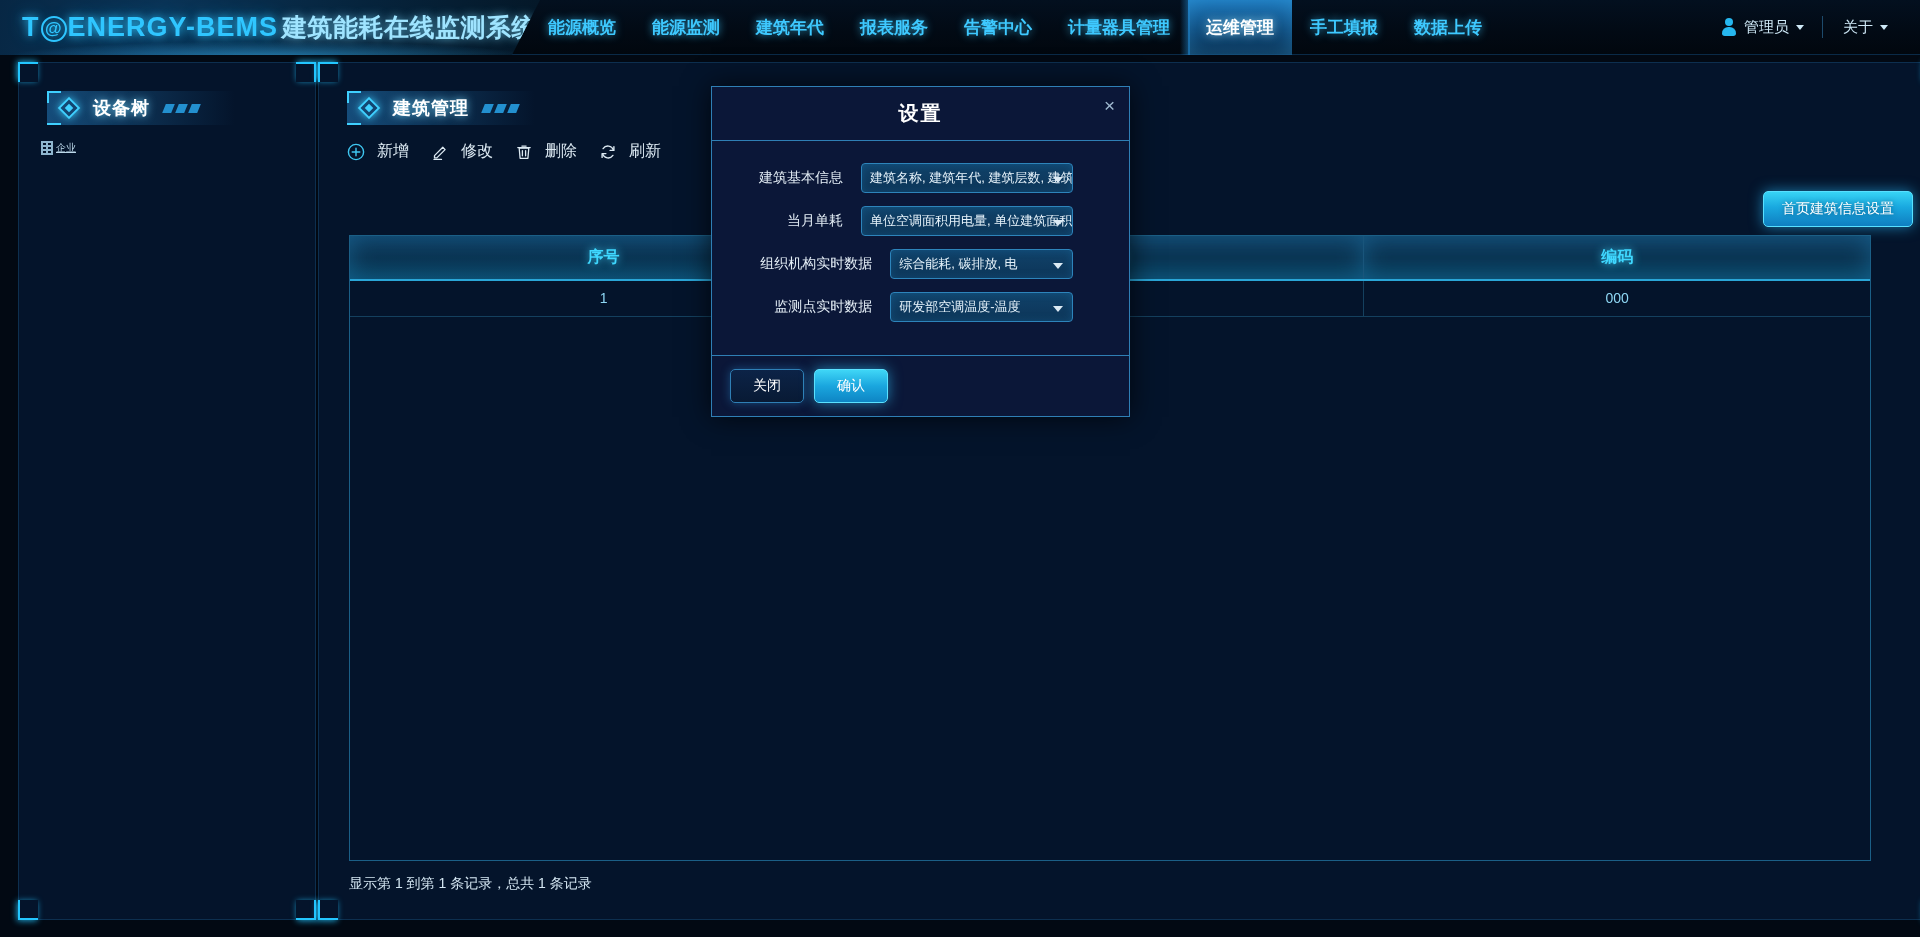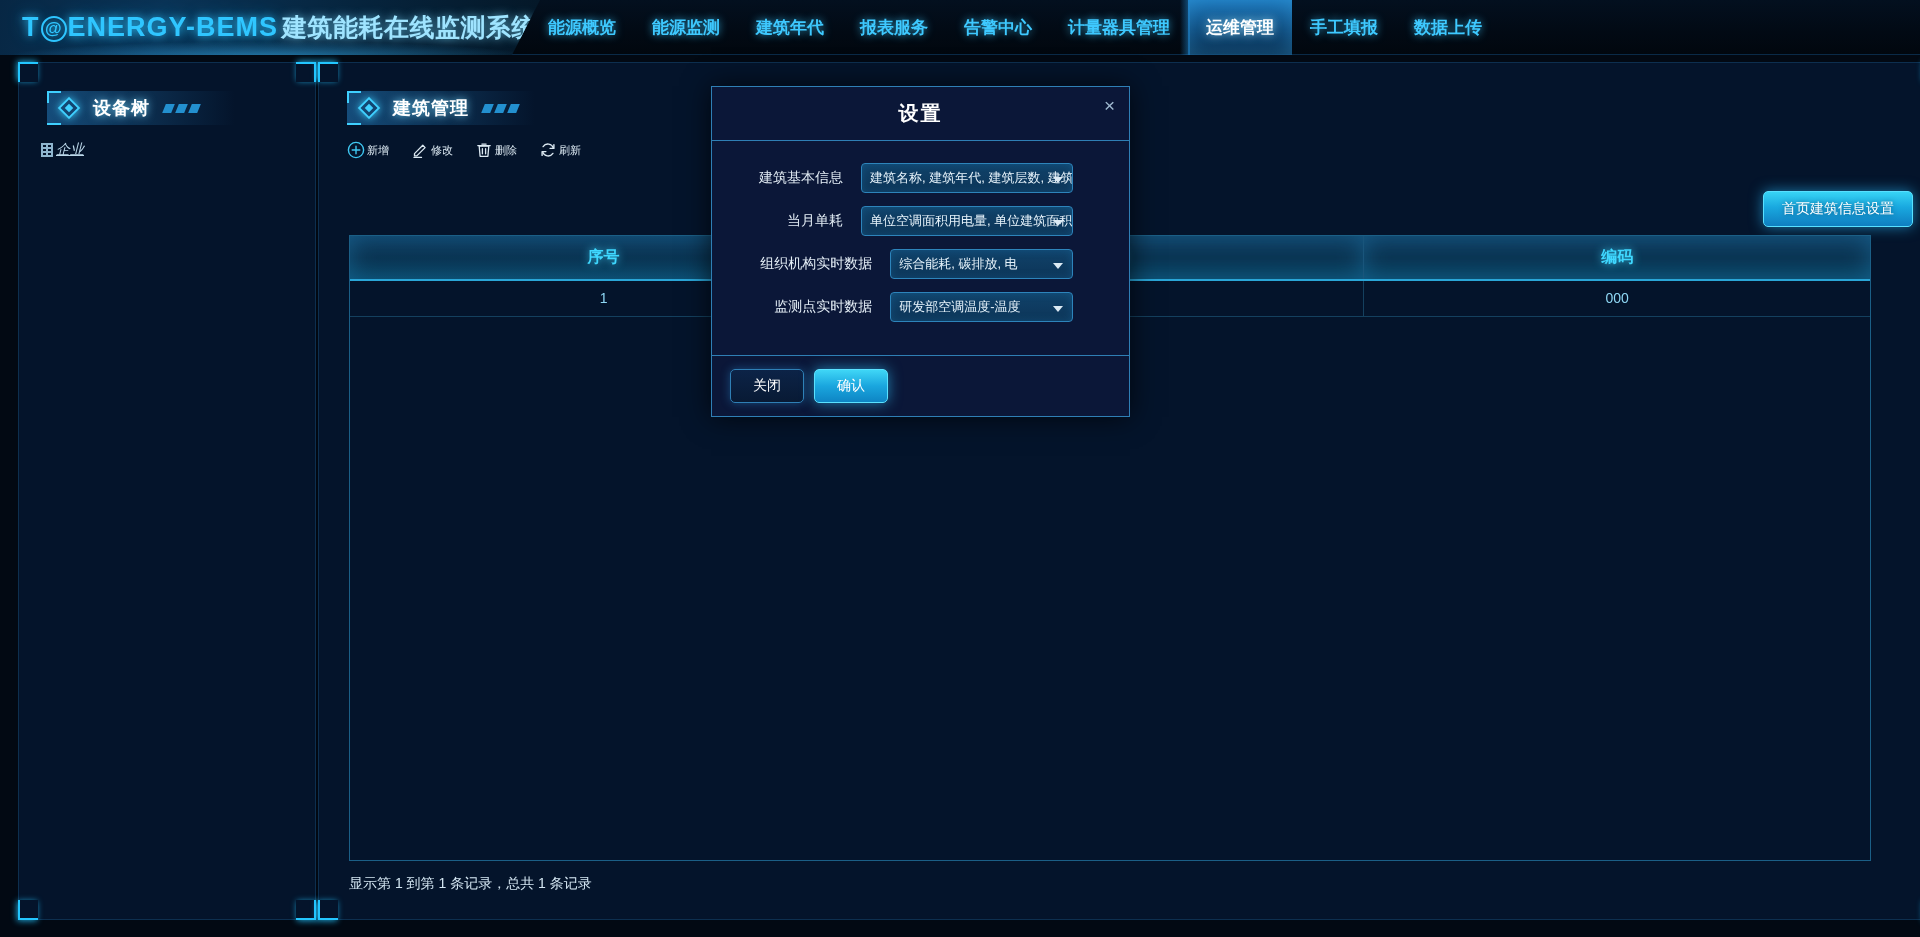--- a/index.html
+++ b/index.html
@@ -111,28 +111,28 @@
   .ptitle-text {
     position:relative; z-index:2; margin-left: 16px; color:#ffffff;
     font-size: 18px; font-weight: bold; letter-spacing:1px;
     text-shadow: 0 0 9px rgba(120,220,255,.9);
   }
   .ptitle-slashes{ position:relative; z-index:2; margin-left: 14px; display:flex; gap:4px; }
   .ptitle-slashes i{ display:block; width:9px; height:9px; background:#2390cf; transform: skewX(-22deg); }
 
   
   .tree { margin: 16px 0 0 22px; }
-  .tree-node { display:flex; align-items:center; gap:3px; color:#bcd8ea; font-size:14px; cursor:pointer;font-style:italic; }
+  .tree-node { display:flex; align-items:center; gap:3px; color:#bcd8ea; font-size:10px; cursor:pointer; }
   .bld-ico { width:12px;height:14px;background:#8fb6cf;position:relative;display:inline-block;}
   .bld-ico::after{content:"";position:absolute;left:2px;top:2px;width:3px;height:2px;background:#04142b;box-shadow:5px 0 0 #04142b,0 4px 0 #04142b,5px 4px 0 #04142b,0 8px 0 #04142b,5px 8px 0 #04142b;}
   .tree-label{ text-decoration: underline; }
 
   
   .toolbar { display:flex; align-items:center; gap:22px; margin: 16px 0 0 28px; }
-  .tool { display:flex; align-items:center; gap:2px; color:#dce9f2; font-size:11px; cursor:pointer; }
+  .tool { display:flex; align-items:center; gap:12px; color:#dce9f2; font-size:16px; cursor:pointer; }
   .tool svg { display:block; }
 
   
   .btn-primary {
     position:absolute; right: 28px; top: 128px;
     padding: 8px 18px; font-size: 14px; color: #ffffff; cursor:pointer;
     background: linear-gradient(180deg,#37d4f5 0%, #19a8df 45%, #0f7ec0 100%);
     border: 1px solid #58e0ff; border-radius: 5px;
     box-shadow: 0 0 14px rgba(40,190,255,.6);
     text-shadow: 0 0 5px rgba(0,40,70,.6);
@@ -238,20 +238,32 @@
     <div class="nav-item">能源监测</div>
     <div class="nav-item">建筑年代</div>
     <div class="nav-item">报表服务</div>
     <div class="nav-item">告警中心</div>
     <div class="nav-item">计量器具管理</div>
     <div class="nav-item active">运维管理</div>
     <div class="nav-item">手工填报</div>
     <div class="nav-item">数据上传</div>
   </nav>
 
+  <div class="topright">
+    <div class="user-box">
+      <span class="user-ico"></span>
+      <span>管理员</span>
+      <span class="caret"></span>
+    </div>
+    <span class="vline"></span>
+    <div class="about-box">
+      <span>关于</span>
+      <span class="caret"></span>
+    </div>
+  </div>
 </div>
 
 <div class="panel" id="left-panel">
   <span class="corner tl"></span>
   <span class="corner tr"></span>
   <span class="corner bl"></span>
   <span class="corner br"></span>
 
   <div class="ptitle">
     <span class="ptitle-bg">

